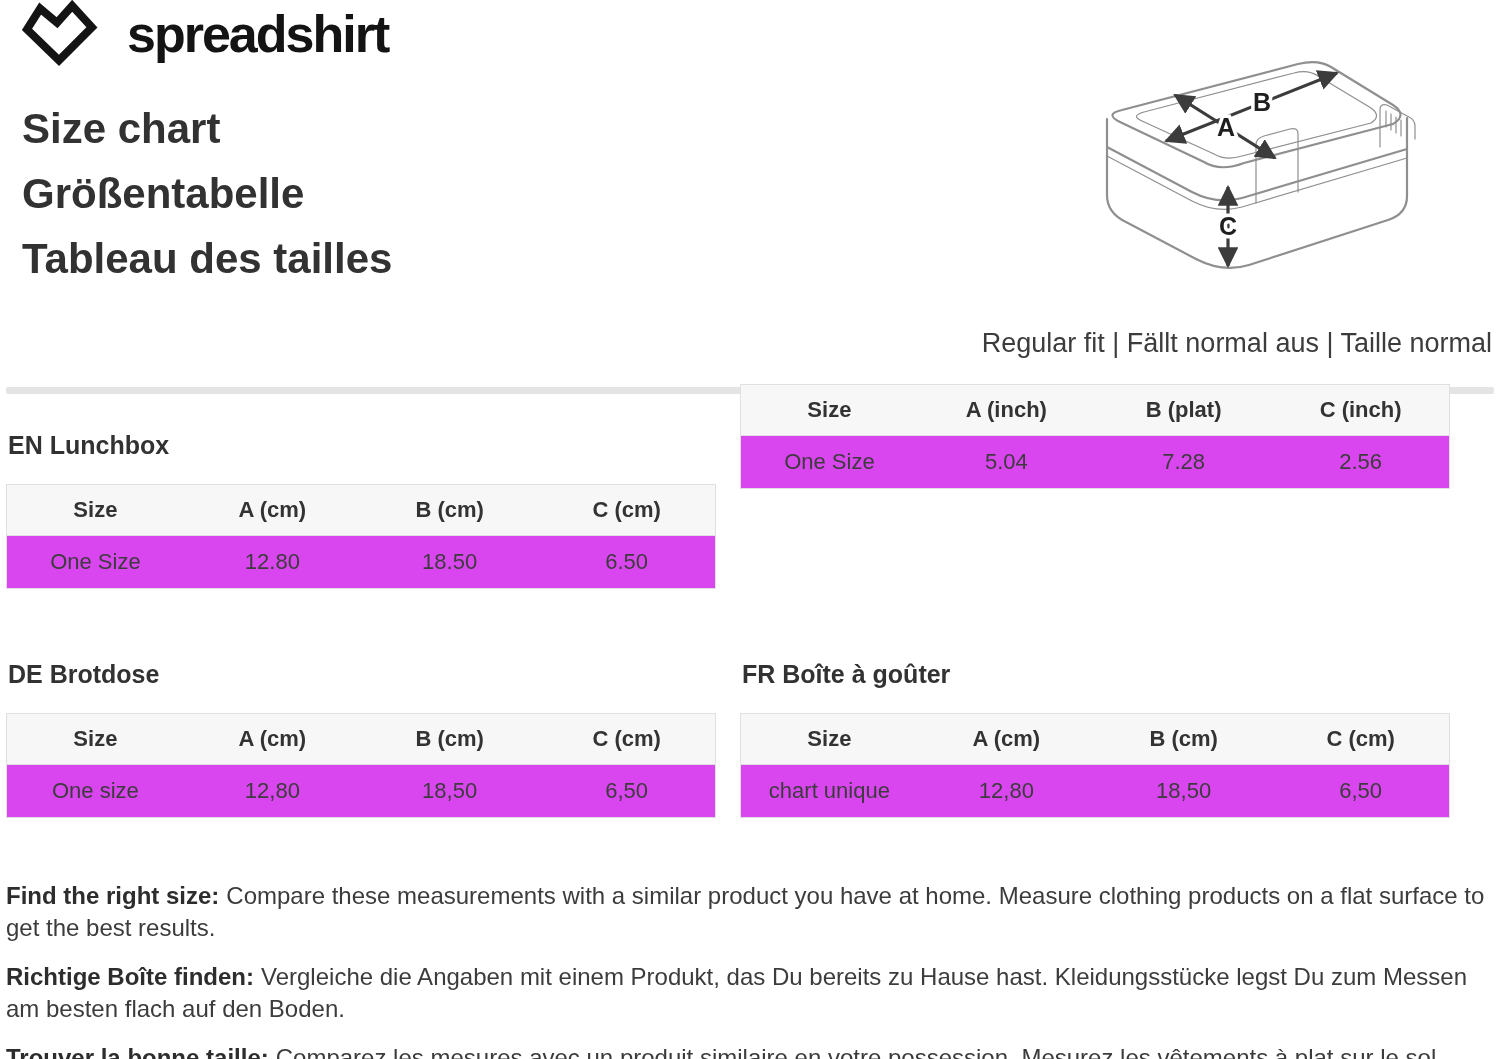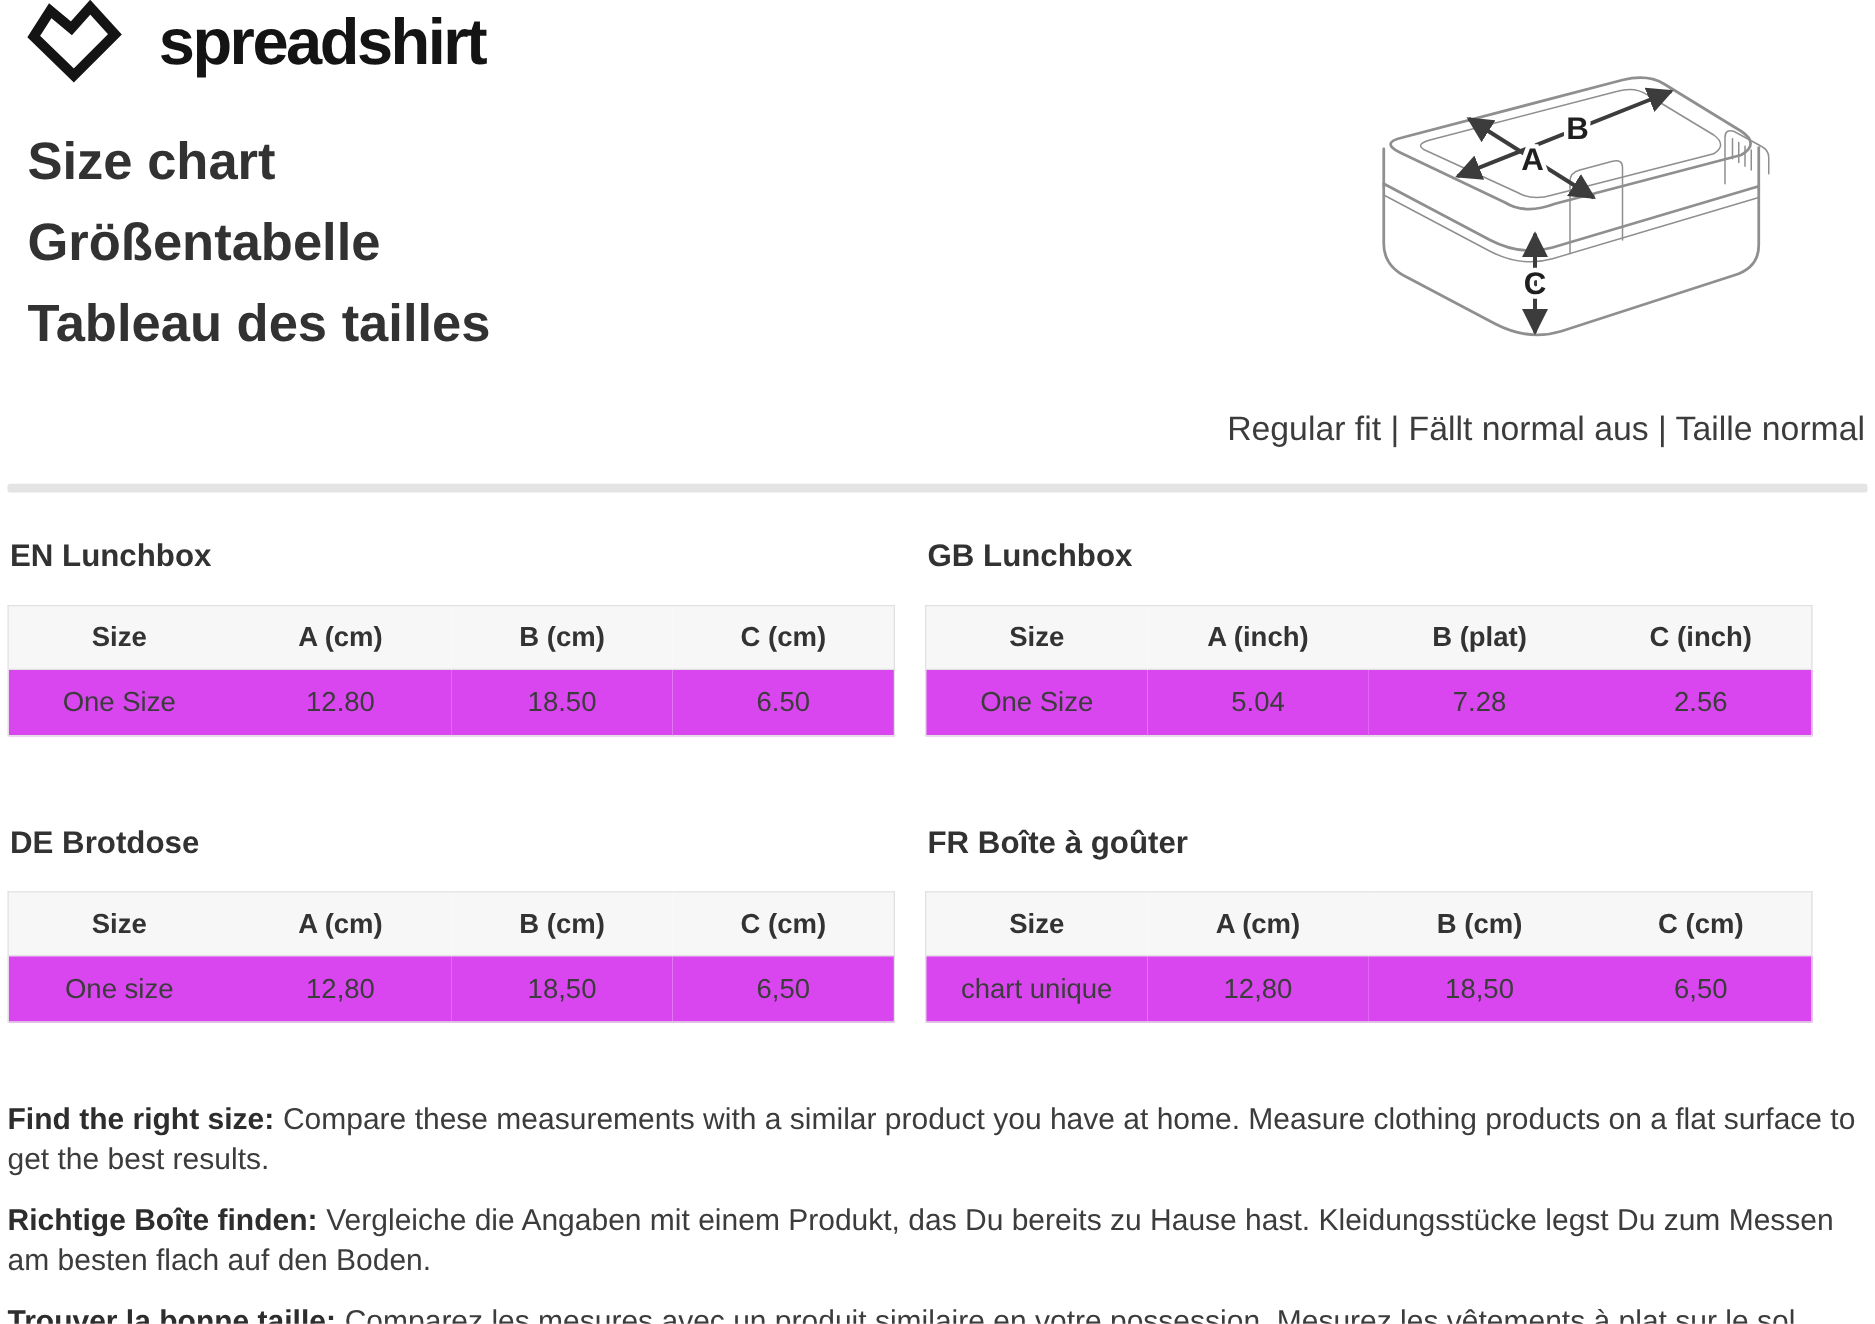--- a/index.html
+++ b/index.html
@@ -112,21 +112,20 @@
         <td>One Size</td>
         <td>12.80</td>
         <td>18.50</td>
         <td>6.50</td>
       </tr>
         </tbody>
     </table>
   </section>
 
   <section class="section">
-    <h3>GB Lunchbox</h3>
     <table>
       <thead>
           <tr>
         <th>Size</th>
         <th>A (inch)</th>
         <th>B (plat)</th>
         <th>C (inch)</th>
       </tr>
         </thead>
       <tbody>

